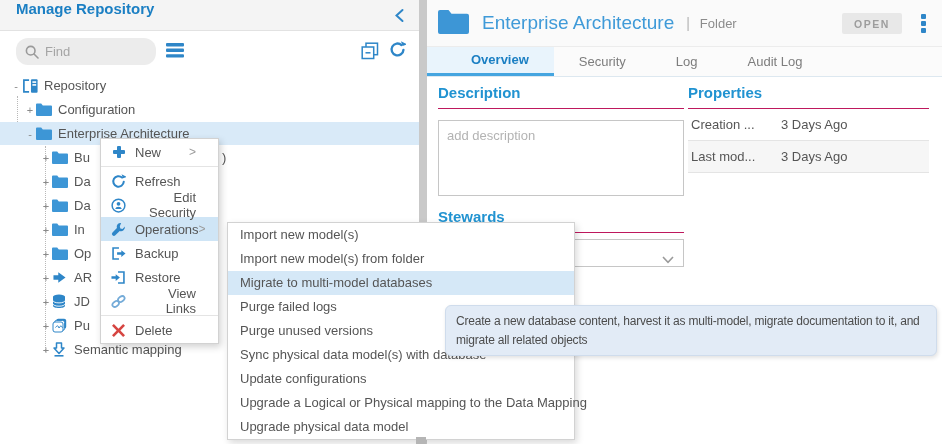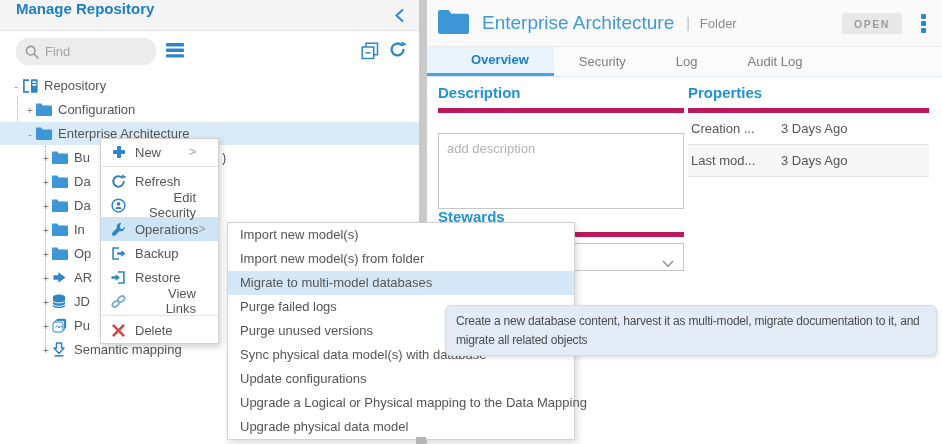--- a/index.html
+++ b/index.html
@@ -80,23 +80,23 @@
               background:#e8e8e8; border:0; border-radius:2px; color:#9d9d9d;
               font:bold 10.5px "Liberation Sans", sans-serif; letter-spacing:1.5px; cursor:pointer; }
   .kebab { position:absolute; right:15px; top:14px; cursor:pointer; }
 
   .tabs { height:30px; display:flex; border-bottom:1px solid #dde8f0; background:#fbfbfb; }
   .tab { padding:0 25px; line-height:29px; font-size:13px; color:#7d7d7d; cursor:pointer; }
   .tab.active { background:#e9f4fc; color:#1b7fc3; font-weight:bold;
                 border-bottom:3px solid #45a5e0; line-height:26px;padding-left:44px; }
 
   .sec-head { font-size:15px; font-weight:bold; color:#2193d1;
-              padding-bottom:7px; border-bottom:5px solid #be185d; }
+              padding-bottom:7px; border-bottom:1px solid #be185d; }
   .desc-section { position:absolute; left:11px; top:84px; width:246px; }
-  .desc-section textarea { margin-top:20px; width:246px; height:76px; border:1px solid #c6c6c6;
+  .desc-section textarea { margin-top:11px; width:246px; height:76px; border:1px solid #c6c6c6;
               resize:none; padding:7px 8px; font:13px "Liberation Sans", sans-serif; color:#555;
               outline:none; }
   .desc-section textarea::placeholder { color:#b3b3b3; }
 
   .hidden-section { position:absolute; left:11px; top:208px; width:246px; }
   .hidden-section .dropdown { margin-top:6px; width:246px; height:28px; border:1px solid #c6c6c6;
               background:#fff; position:relative; cursor:pointer; }
   .dd-chevron { position:absolute; right:9px; top:10px; }
 
   .props-section { position:absolute; left:261px; top:84px; width:241px; }

